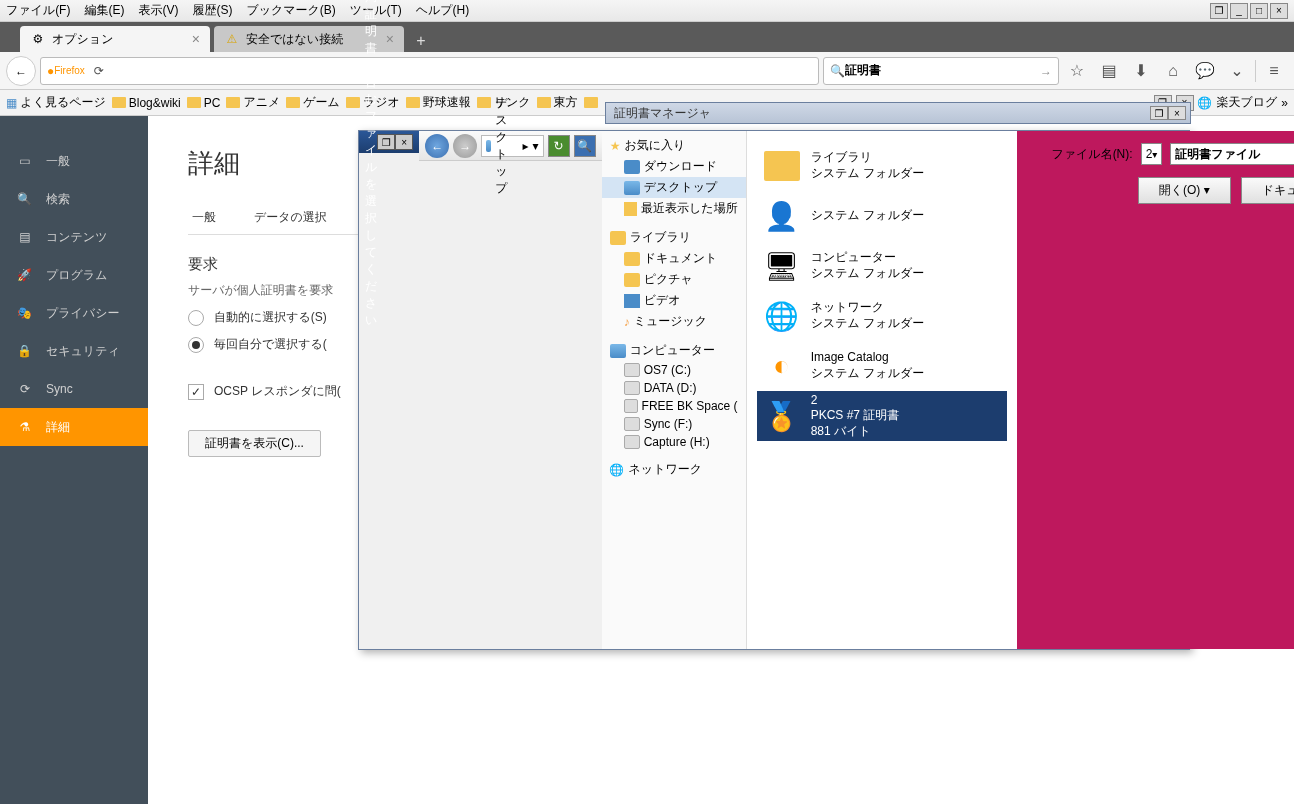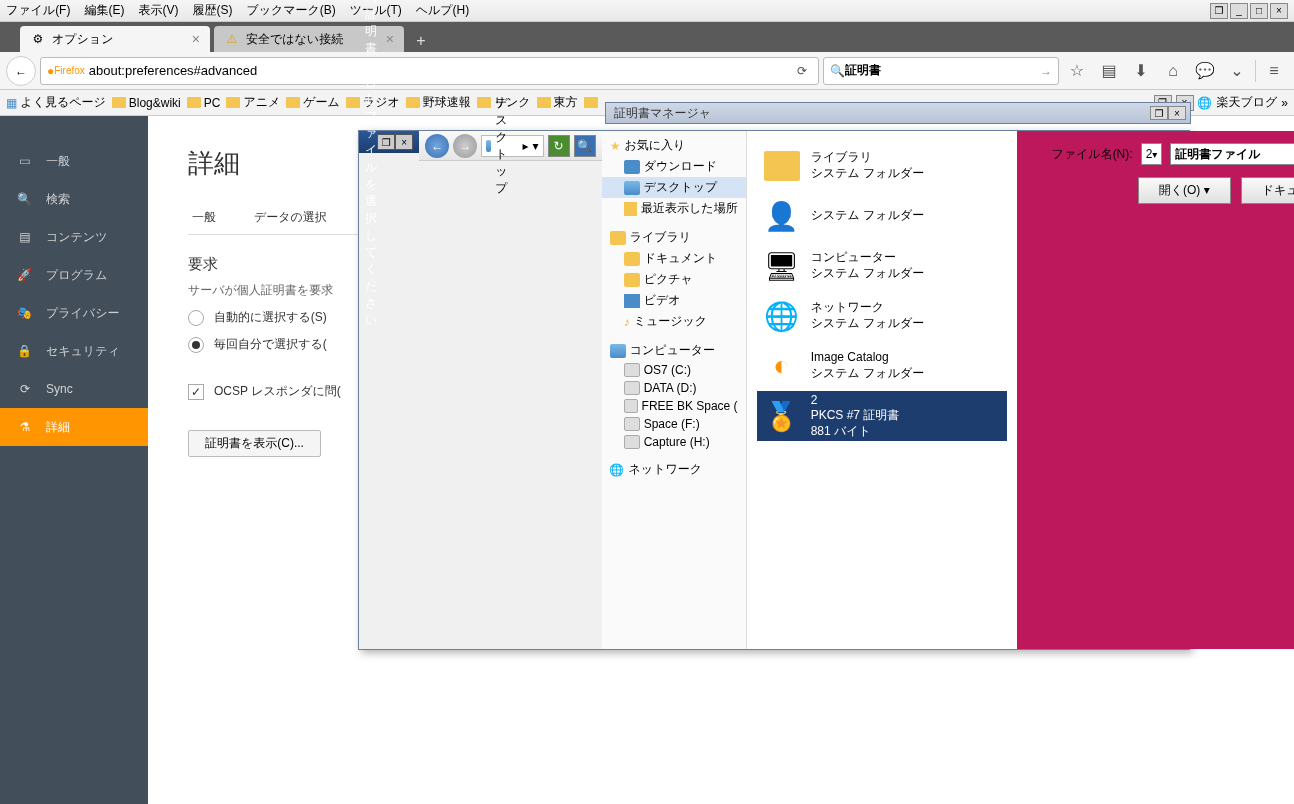--- a/index.html
+++ b/index.html
@@ -128,21 +128,20 @@
     <span class="close">×</span>
   </div>
   <div class="newtab">+</div>
 </div>
 
 <div class="toolbar">
   <div class="navbtn">←</div>
   <div class="urlbar">
     <span style="color:#ff9500">●</span>
     <span class="ff">Firefox</span>
-    <input value="about:preferences#advanced" style="">
     <span class="reload">⟳</span>
   </div>
   <div class="searchbar">
     <span style="color:#888">🔍</span>
     <input value="証明書" style="">
     <span style="color:#888">→</span>
   </div>
   <div class="tbicon">☆</div>
   <div class="tbicon">▤</div>
   <div class="tbicon">⬇</div>
@@ -338,21 +337,21 @@
       <div class="node indent">
           <span class="ticon drive"></span>
           <span>DATA (D:)</span>
         </div>
       <div class="node indent">
           <span class="ticon drive"></span>
           <span>FREE BK Space (</span>
         </div>
       <div class="node indent">
           <span class="ticon drive"></span>
-          <span>Space (F:)</span>
+          <span>Sync (F:)</span>
         </div>
       <div class="node indent">
           <span class="ticon drive"></span>
           <span>Capture (H:)</span>
         </div>
       <div style="height:8px"></div>
       <div class="node">
           <span style="color:#4a8cc8">🌐</span>
           <span>ネットワーク</span>
         </div>

